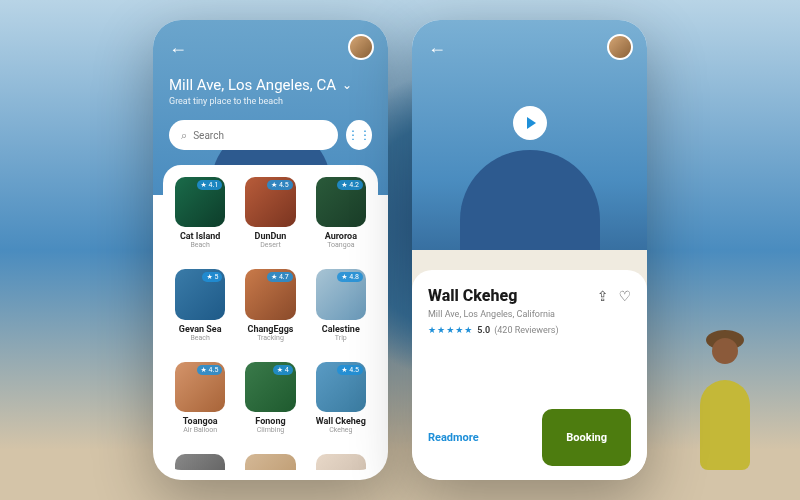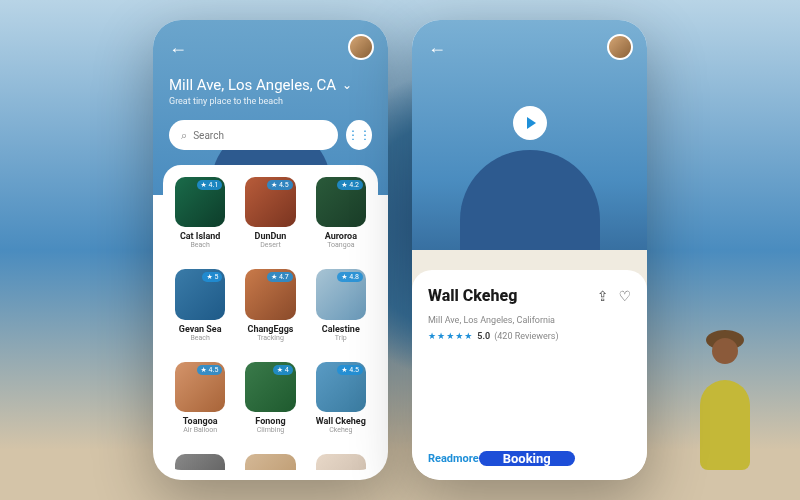--- a/index.html
+++ b/index.html
@@ -43,29 +43,29 @@
 .hero2-dome{position:absolute;bottom:30px;left:50%;transform:translateX(-50%);width:140px;height:110px;background:#2d5a8f;border-radius:70px 70px 0 0}
 .hero2-base{position:absolute;bottom:0;left:0;right:0;height:40px;background:#f0ebe0}
 .back2{position:absolute;top:16px;left:16px;color:#fff;font-size:18px;z-index:2}
 .avatar2{position:absolute;top:14px;right:14px;width:26px;height:26px;border-radius:50%;background:linear-gradient(135deg,#d4a574,#8b6239);border:2px solid #fff;z-index:2}
 .play-btn{position:absolute;top:38%;left:50%;transform:translate(-50%,-50%);width:34px;height:34px;background:#fff;border-radius:50%;display:flex;align-items:center;justify-content:center;z-index:3}
 .play-btn::after{content:"";border-left:9px solid #1e8fd8;border-top:6px solid transparent;border-bottom:6px solid transparent;margin-left:3px}
 .detail-panel{position:absolute;top:250px;left:0;right:0;bottom:0;background:#fff;border-radius:20px 20px 28px 28px;padding:16px}
 .detail-header{display:flex;align-items:center;justify-content:space-between}
 .detail-title{font-size:16px;font-weight:800;color:#1a1a1a}
 .detail-icons{display:flex;gap:10px;color:#555;font-size:14px}
-.detail-loc{font-size:9px;color:#888;margin-top:10px}
+.detail-loc{font-size:9px;color:#888;margin-top:4px}
 .rating-row{display:flex;align-items:center;gap:4px;margin-top:6px}
 .stars{color:#1e8fd8;font-size:9px;letter-spacing:1px}
 .rating-text{font-size:9px;color:#333;font-weight:600}
 .reviews{font-size:9px;color:#888}
 .desc{font-size:9px;color:#888;line-height:1.5;margin-top:10px}
-.actions{position:absolute;bottom:14px;left:16px;right:16px;display:flex;align-items:center}
+.actions{position:absolute;bottom:14px;left:16px;right:16px;display:flex;justify-content:space-between;align-items:center}
 .readmore{color:#1e8fd8;font-size:11px;font-weight:700}
-.booking-btn{background:#1d4ed8;color:#fff;font-size:13px;font-weight:700;padding:0 24px;border-radius:10px;border:none}
+.booking-btn{background:#4d7c0f;color:#fff;font-size:11px;font-weight:700;padding:22px 24px;border-radius:10px;border:none}
 .person{position:absolute;bottom:30px;right:30px;width:90px;height:140px;z-index:5}
 .person-body{position:absolute;bottom:0;left:20px;width:50px;height:90px;background:#c4b838;border-radius:25px 25px 8px 8px}
 .person-head{position:absolute;top:8px;left:32px;width:26px;height:26px;background:#8b5a3a;border-radius:50%}
 .person-hat{position:absolute;top:0;left:26px;width:38px;height:20px;background:#6b4a2a;border-radius:50%}
 </style>
 </head>
 <body>
 <div class="bg-overlay"></div>
 
 <div class="phones">

